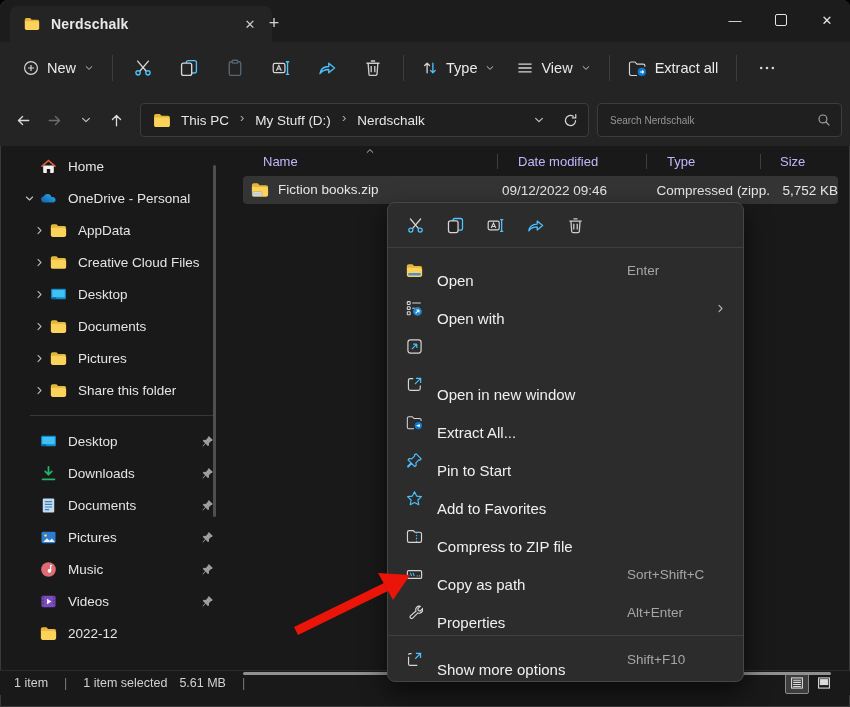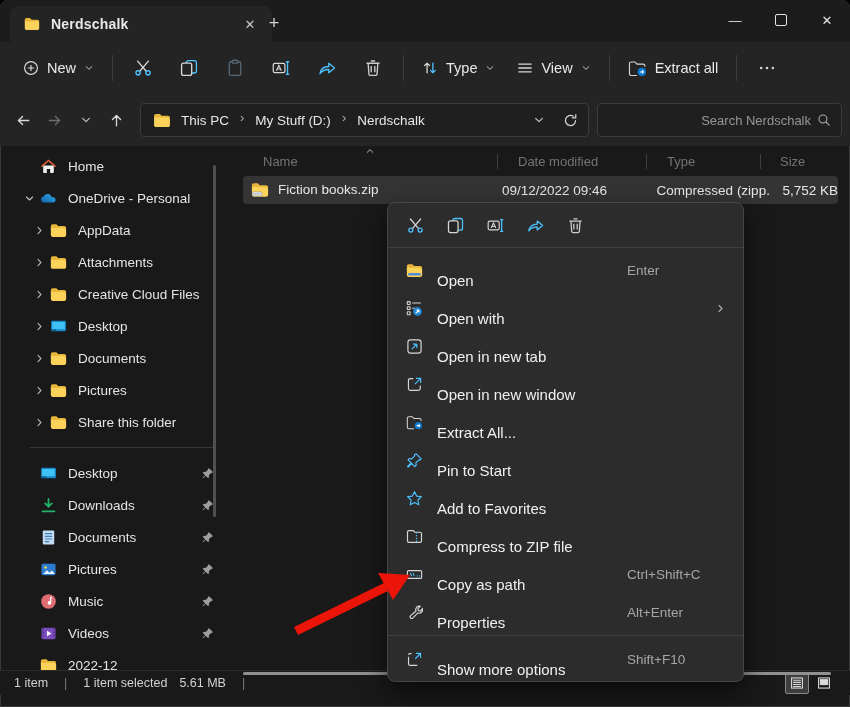--- a/index.html
+++ b/index.html
@@ -38,39 +38,39 @@
     display:flex;align-items:center;padding:0 8px;}
   .navbtn{width:31px;height:31px;display:flex;align-items:center;justify-content:center;border-radius:5px;flex:none;}
   .navbtn .ic{width:15px;height:15px;}
   .crumbbox{flex:1;height:32px;margin:0 8px;background:#1f1f1f;border:1px solid #3c3c3c;border-radius:4px;
     display:flex;align-items:center;padding:0 10px 0 12px;gap:0;min-width:0;}
   .crumb{font-size:13.5px;color:#e6e6e6;padding:3px 6px;border-radius:3px;white-space:nowrap;}
   .crumb-sep{color:#aeaeae;font-size:13px;padding:0 5px;}
   .crumb-end{margin-left:auto;display:flex;align-items:center;gap:18px;}
   .searchbox{width:243px;height:32px;background:#1f1f1f;border:1px solid #3c3c3c;border-radius:4px;
     display:flex;align-items:center;flex:none;margin-right:0;}
-  .searchbox input{flex:1;background:transparent;border:0;outline:0;color:#e5e5e5;font-size:13px;
-    padding:0 6px 0 12px;font-family:inherit;text-align:right;}
+  .searchbox input{flex:1;background:transparent;border:0;outline:0;color:#e5e5e5;font-size:10px;
+    padding:0 6px 0 12px;font-family:inherit;}
   .searchbox input::placeholder{color:#969696;}
   .searchbox .ic{margin-right:10px;width:14px;height:14px;}
 
   
   .main{position:absolute;top:146px;left:0;right:0;bottom:24px;overflow:hidden;}
   .sidebar{position:absolute;left:0;top:0;bottom:0;width:228px;padding-top:4px;}
   .srow{height:32px;display:flex;align-items:center;font-size:13.5px;color:#e4e4e4;
     border-radius:4px;margin:0 4px;padding-right:10px;}
   .srow .slot{width:22px;display:flex;align-items:center;justify-content:center;flex:none;color:#bdbdbd;}
   .srow .slot .ic{width:11px;height:11px;}
   .srow .ic.item{width:17px;height:17px;margin-right:11px;}
   .srow .pin{margin-left:auto;width:13px;height:13px;}
   .sdivider{height:1px;background:#373737;margin:9px 12px 9px 30px;}
   .sscroll{position:absolute;left:213px;top:19px;width:3px;height:352px;background:#4f4f4f;border-radius:2px;}
 
   .content{position:absolute;left:230px;top:0;right:0;bottom:0;}
-  .hdr{display:flex;align-items:center;height:30px;padding-left:13px;font-size:13px;color:#737373;position:relative;}
+  .hdr{display:flex;align-items:center;height:30px;padding-left:13px;font-size:13px;color:#c4b5fd;position:relative;}
   .hcell{display:flex;align-items:center;height:100%;position:relative;}
   .hcell .htxt{padding-left:20px;}
   .hsep{width:1px;height:15px;background:#3e3e3e;}
   .sortcaret{position:absolute;top:0px;left:50%;transform:translateX(-50%);width:10px;height:10px;}
   .frow{display:flex;align-items:center;height:28px;margin-left:13px;width:595px;background:#343434;
     border-radius:4px;font-size:13.5px;color:#e6e6e6;}
   .fcell{overflow:hidden;white-space:nowrap;}
   .fname{display:flex;align-items:flex-start;gap:9px;padding-left:8px;}
   .fname .ic{width:18px;height:16px;}
   .hscroll{position:absolute;left:13px;top:526px;width:588px;height:3px;background:#909090;border-radius:2px;z-index:1;}
@@ -357,36 +357,20 @@
               </svg>
             </span>
           </span>
           <span class="ic item" style="width: 17px; height: 17px;">
             <svg viewBox="0 0 20 17">
               <path fill="#e7b53a" d="M1 3.2C1 2 2 1 3.2 1h4.3l2.1 2.2h7.2C18 3.2 19 4.2 19 5.4v.8H1z"></path>
               <path fill="#fbd25a" d="M1 5.2h15.8c1.2 0 2.2 1 2.2 2.2v6.4c0 1.2-1 2.2-2.2 2.2H3.2C2 16 1 15 1 13.8z"></path>
             </svg>
           </span>
           <span>AppData</span>
-        </div>
-        <div class="srow" style="padding-left: 24px;">
-          <span class="slot">
-            <span class="ic" style="width: 11px; height: 11px;">
-              <svg viewBox="0 0 16 16" fill="none" stroke="#b5b5b5" stroke-width="1.6" stroke-linecap="round" stroke-linejoin="round">
-                <path d="m5.8 3.5 4.4 4.5-4.4 4.5"></path>
-              </svg>
-            </span>
-          </span>
-          <span class="ic item" style="width: 17px; height: 17px;">
-            <svg viewBox="0 0 20 17">
-              <path fill="#e7b53a" d="M1 3.2C1 2 2 1 3.2 1h4.3l2.1 2.2h7.2C18 3.2 19 4.2 19 5.4v.8H1z"></path>
-              <path fill="#fbd25a" d="M1 5.2h15.8c1.2 0 2.2 1 2.2 2.2v6.4c0 1.2-1 2.2-2.2 2.2H3.2C2 16 1 15 1 13.8z"></path>
-            </svg>
-          </span>
-          <span>Attachments</span>
         </div>
         <div class="srow" style="padding-left: 24px;">
           <span class="slot">
             <span class="ic" style="width: 11px; height: 11px;">
               <svg viewBox="0 0 16 16" fill="none" stroke="#b5b5b5" stroke-width="1.6" stroke-linecap="round" stroke-linejoin="round">
                 <path d="m5.8 3.5 4.4 4.5-4.4 4.5"></path>
               </svg>
             </span>
           </span>
           <span class="ic item" style="width: 17px; height: 17px;">
@@ -688,21 +672,20 @@
             </svg>
           </span>
         </div>
         <div class="mitem">
           <span class="ic" style="width: 17px; height: 17px;">
             <svg viewBox="0 0 16 16" fill="none" stroke-width="1.1">
               <rect x="1.8" y="1.8" width="12.4" height="12.4" rx="2.4" stroke="#d6d6d6"></rect>
               <path d="m5.5 10.5 4.7-4.7m0 0H6.6m3.6 0v3.6" stroke="#4cc2ff"></path>
             </svg>
           </span>
-          <span class="mlabel">Open in new tab</span>
         </div>
         <div class="mitem">
           <span class="ic" style="width: 17px; height: 17px;">
             <svg viewBox="0 0 16 16" fill="none" stroke-width="1.1">
               <path d="M6.8 2.4H4.1c-1 0-1.8.8-1.8 1.8v7.5c0 1 .8 1.8 1.8 1.8h7.5c1 0 1.8-.8 1.8-1.8V8.9" stroke="#d6d6d6"></path>
               <path d="M9.4 2.2h4.4v4.4M13.5 2.5 8.4 7.6" stroke="#4cc2ff"></path>
             </svg>
           </span>
           <span class="mlabel">Open in new window</span>
         </div>
@@ -744,21 +727,21 @@
         <div class="mitem">
           <span class="ic" style="width: 17px; height: 17px;">
             <svg viewBox="0 0 16 16" fill="none" stroke-width="1.1">
               <rect x="1.3" y="4.3" width="13.4" height="7.4" rx="1.2" stroke="#d6d6d6"></rect>
               <path d="m4.1 6.5 1.2 3m1.3-3 1.2 3" stroke="#4cc2ff" stroke-width="1"></path>
               <circle cx="10.6" cy="9.3" r=".6" fill="#4cc2ff" stroke="none"></circle>
               <circle cx="12.6" cy="9.3" r=".6" fill="#4cc2ff" stroke="none"></circle>
             </svg>
           </span>
           <span class="mlabel">Copy as path</span>
-          <span class="mshortcut">Ctrl+Shift+C</span>
+          <span class="mshortcut">Sort+Shift+C</span>
         </div>
         <div class="mitem">
           <span class="ic" style="width: 17px; height: 17px;">
             <svg viewBox="0 0 16 16" fill="none" stroke="#d6d6d6" stroke-width="1.1">
               <path d="M9.4 6.6a3.3 3.3 0 0 1 4-4.4L11.2 4.4l.4 1.8 1.8.4 2.2-2.2a3.3 3.3 0 0 1-4.4 4L6.3 13.3a1.5 1.5 0 0 1-2.1-2.1z"></path>
             </svg>
           </span>
           <span class="mlabel">Properties</span>
           <span class="mshortcut">Alt+Enter</span>
         </div>

